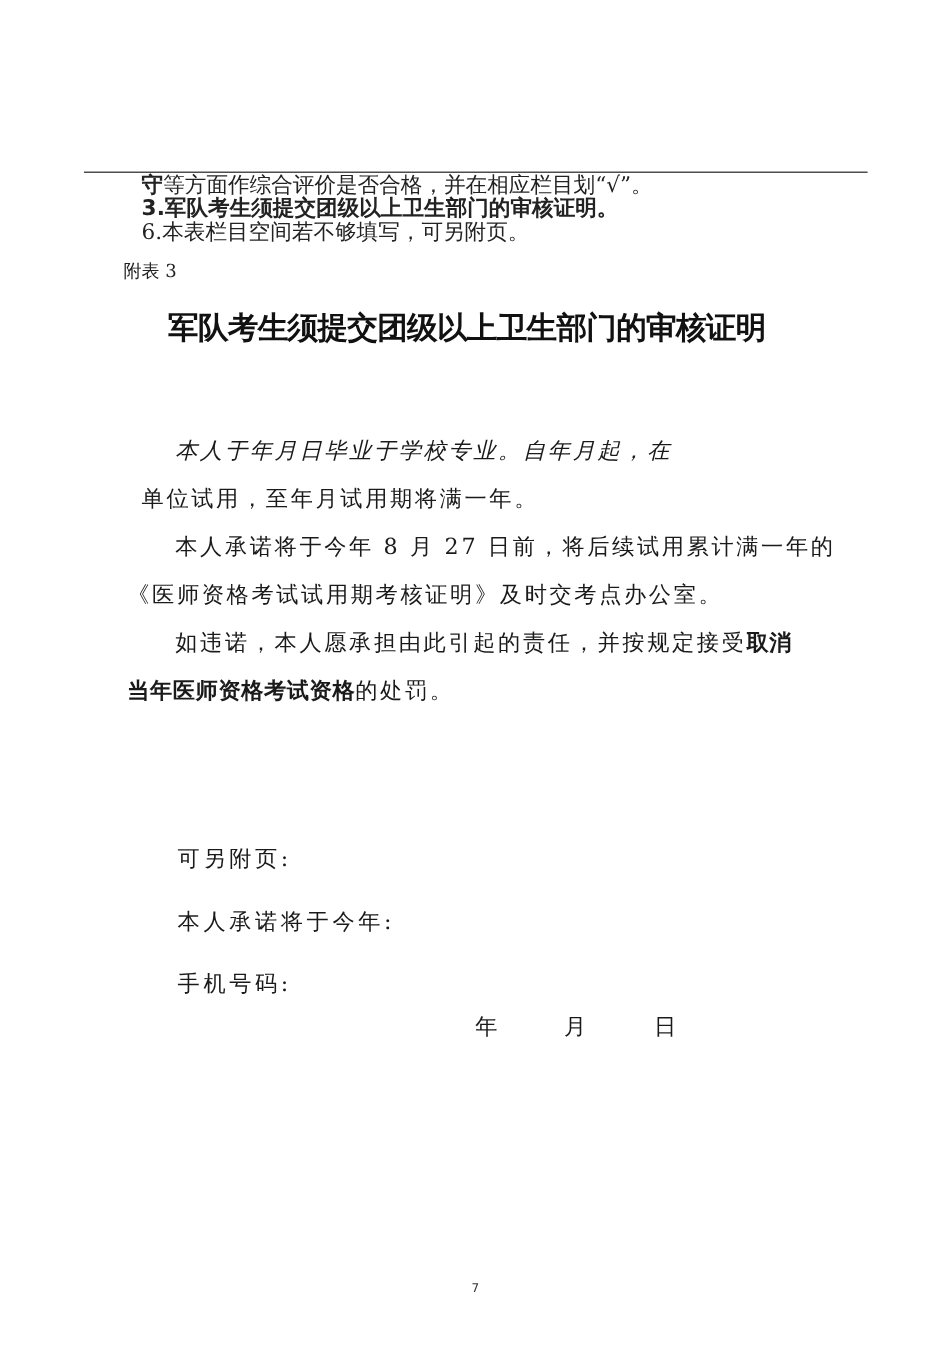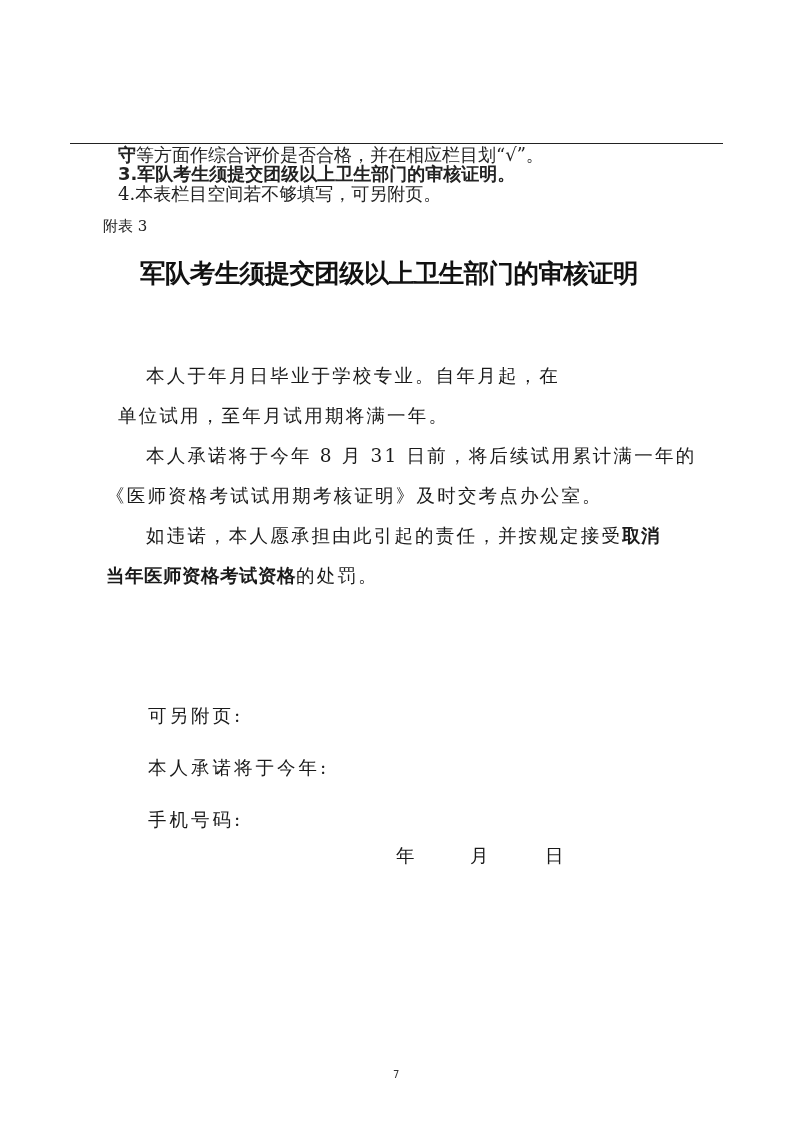--- a/index.html
+++ b/index.html
@@ -68,30 +68,30 @@
   </style>
 </head>
 <body>
 
 <div class="rule"></div>
 
 <div class="abs note" style="left:118px; top:146px;">
   <span class="bold">守</span><span>等方面作综合评价是否合格，并在相应栏目划“√”。</span>
 </div>
 <div class="abs note bold" style="left:118px; top:165px;">3.军队考生须提交团级以上卫生部门的审核证明。</div>
-<div class="abs note" style="left:118px; top:185px;">4.本表栏目空间若不够填写，可另附页。</div>
+<div class="abs note" style="left:118px; top:185px;">6.本表栏目空间若不够填写，可另附页。</div>
 
 <div class="abs annex" style="left:103px; top:217px;">附表 3</div>
 
 <div class="abs title" style="left:140px; top:256px;">军队考生须提交团级以上卫生部门的审核证明</div>
 
-<div class="abs body-line" style="left:146px; top:363px;">本人于年月日毕业于学校专业。自年月起，在</div>
+<div class="abs body-line" style="left:146px; top:363px;font-style:italic;">本人于年月日毕业于学校专业。自年月起，在</div>
 <div class="abs body-line" style="left:118px; top:403px;">单位试用，至年月试用期将满一年。</div>
 
-<div class="abs body-line" style="left:146px; top:443px;">本人承诺将于今年 8 月 31 日前，将后续试用累计满一年的</div>
+<div class="abs body-line" style="left:146px; top:443px;">本人承诺将于今年 8 月 27 日前，将后续试用累计满一年的</div>
 <div class="abs body-line" style="left:106px; top:483px;">《医师资格考试试用期考核证明》及时交考点办公室。</div>
 
 <div class="abs body-line" style="left:146px; top:523px;text-align:center;">
   <span>如违诺，本人愿承担由此引起的责任，并按规定接受</span><span class="strong">取消</span>
 </div>
 <div class="abs body-line" style="left:106px; top:563px;">
   <span class="strong">当年医师资格考试资格</span><span>的处罚。</span>
 </div>
 
 <div class="abs field" style="left:148px; top:703px;">可另附页:</div>

